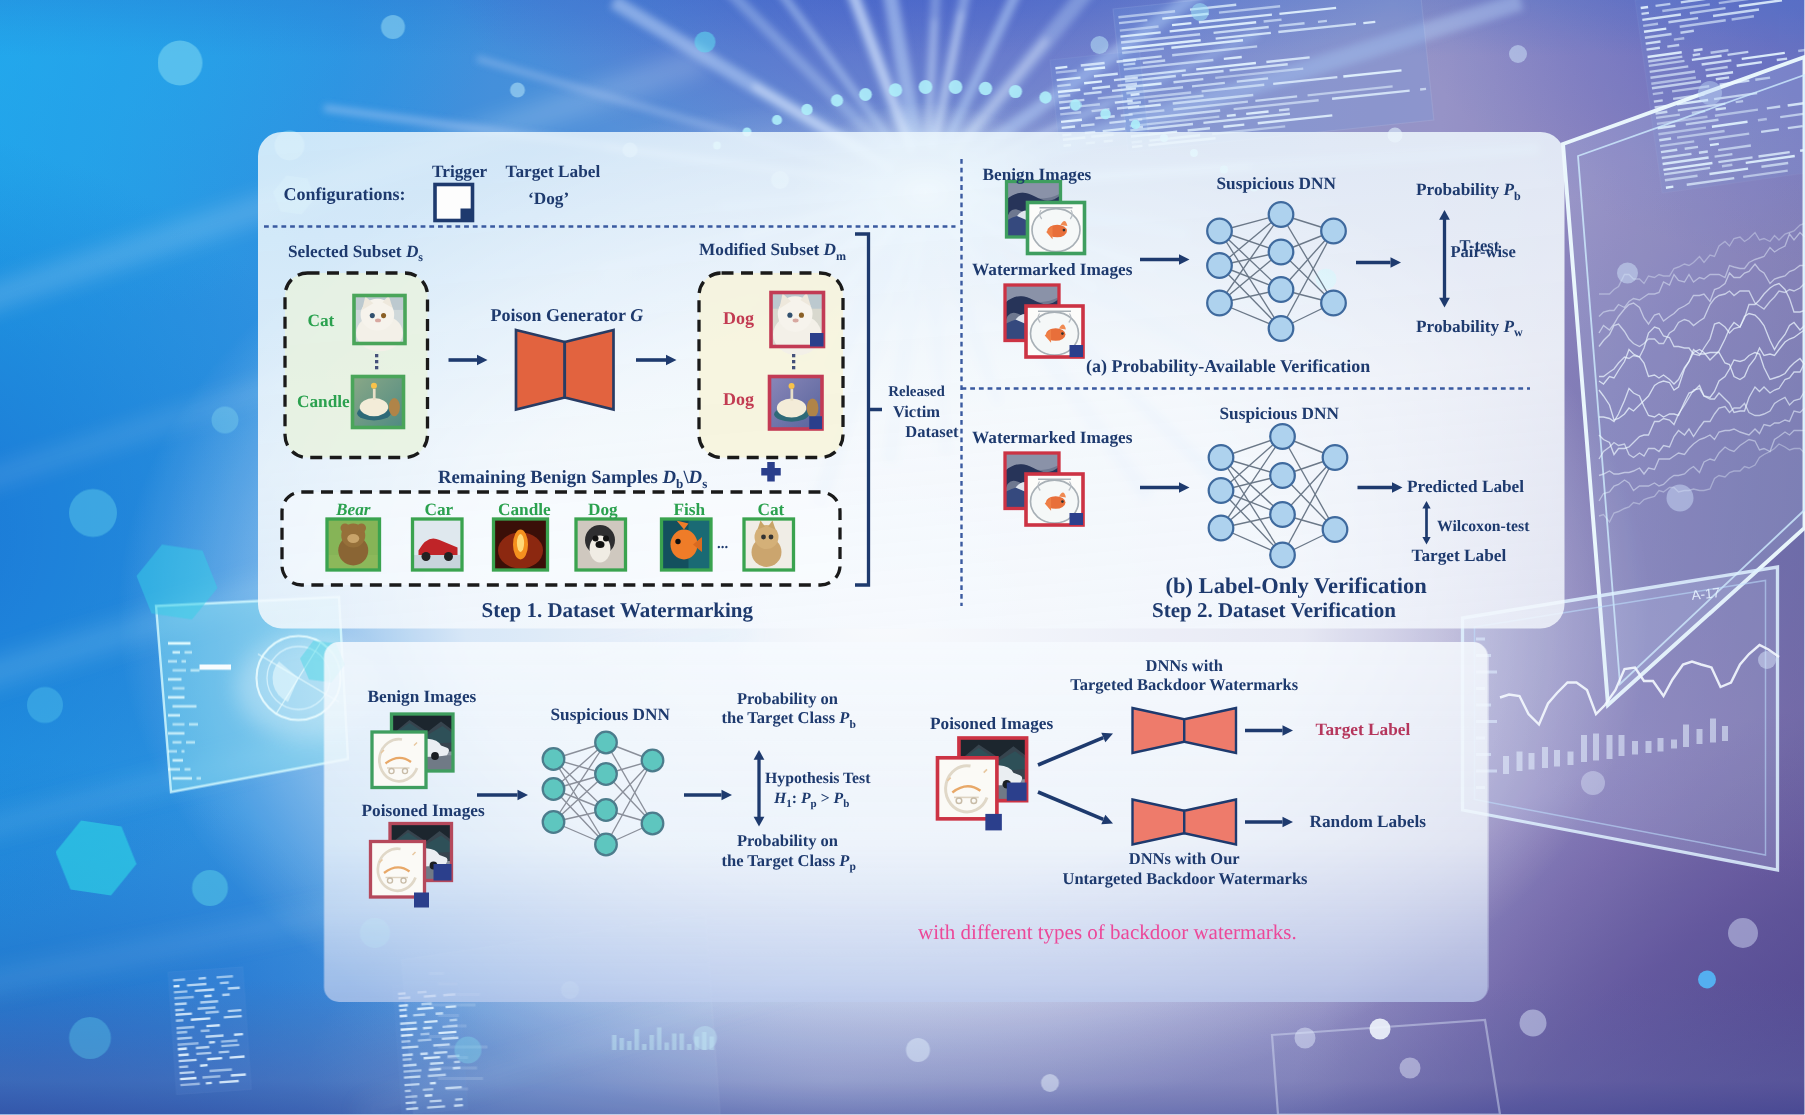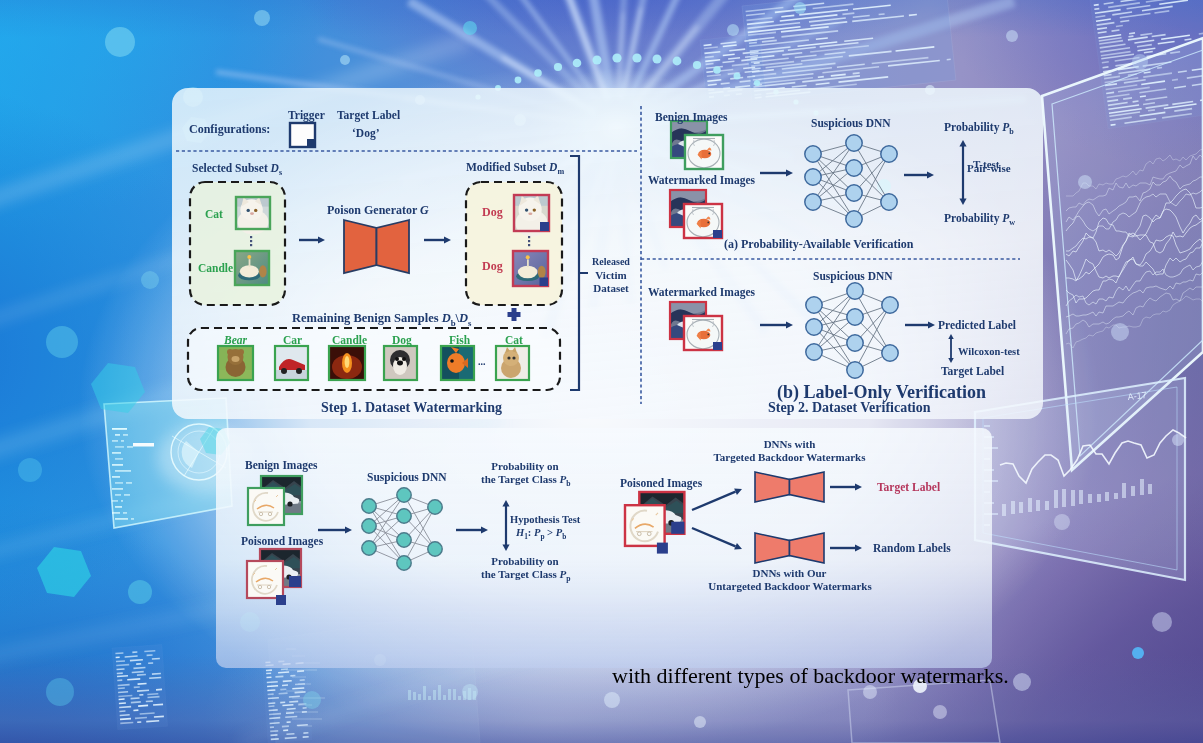--- a/index.html
+++ b/index.html
@@ -984,45 +984,45 @@
     <div class="t " style="left:292px;top:312px;font-size:12.5px;color:#1e3a6e;font-weight:bold;">Remaining Benign Samples <i>D</i><sub>b</sub>\<i>D</i><sub>s</sub></div>
     <div class="t " style="left:224px;top:334px;font-size:11.5px;color:#2ba14f;font-weight:bold;font-style:italic;">Bear</div>
     <div class="t " style="left:283px;top:334px;font-size:11.5px;color:#2ba14f;font-weight:bold;">Car</div>
     <div class="t " style="left:332px;top:334px;font-size:11.5px;color:#2ba14f;font-weight:bold;">Candle</div>
     <div class="t " style="left:392px;top:334px;font-size:11.5px;color:#2ba14f;font-weight:bold;">Dog</div>
     <div class="t " style="left:449px;top:334px;font-size:11.5px;color:#2ba14f;font-weight:bold;">Fish</div>
     <div class="t " style="left:505px;top:334px;font-size:11.5px;color:#2ba14f;font-weight:bold;">Cat</div>
     <div class="t " style="left:321px;top:400px;font-size:14px;color:#1e3a6e;font-weight:bold;">Step 1. Dataset Watermarking</div>
     <div class="t " style="left:583px;top:257px;font-size:10px;color:#1e3a6e;font-weight:bold;width:56px;text-align:center;">Released</div>
     <div class="t " style="left:583px;top:270px;font-size:11px;color:#1e3a6e;font-weight:bold;width:56px;text-align:center;">Victim</div>
-    <div class="t " style="left:583px;top:283px;font-size:11px;color:#1e3a6e;font-weight:bold;width:56px;text-align:center;">Dataset</div>
+    <div class="t " style="left:583px;top:283px;font-size:11px;color:#1e3a6e;font-weight:bold;width:56px;text-align:right;">Dataset</div>
     <div class="t " style="left:655px;top:111px;font-size:11.5px;color:#1e3a6e;font-weight:bold;">Benign Images</div>
     <div class="t " style="left:648px;top:174px;font-size:11.5px;color:#1e3a6e;font-weight:bold;">Watermarked Images</div>
     <div class="t " style="left:811px;top:117px;font-size:11.5px;color:#1e3a6e;font-weight:bold;">Suspicious DNN</div>
     <div class="t " style="left:944px;top:121px;font-size:11.5px;color:#1e3a6e;font-weight:bold;">Probability <i>P</i><sub>b</sub></div>
     <div class="t " style="left:967px;top:163px;font-size:11px;color:#1e3a6e;font-weight:bold;">Pair-wise</div>
     <div class="t " style="left:973px;top:159px;font-size:11px;color:#1e3a6e;font-weight:bold;">T-test</div>
     <div class="t " style="left:944px;top:212px;font-size:11.5px;color:#1e3a6e;font-weight:bold;">Probability <i>P</i><sub>w</sub></div>
     <div class="t " style="left:724px;top:238px;font-size:12px;color:#1e3a6e;font-weight:bold;">(a) Probability-Available Verification</div>
     <div class="t " style="left:648px;top:286px;font-size:11.5px;color:#1e3a6e;font-weight:bold;">Watermarked Images</div>
     <div class="t " style="left:813px;top:270px;font-size:11.5px;color:#1e3a6e;font-weight:bold;">Suspicious DNN</div>
     <div class="t " style="left:938px;top:319px;font-size:11.5px;color:#1e3a6e;font-weight:bold;">Predicted Label</div>
     <div class="t " style="left:958px;top:346px;font-size:10.5px;color:#1e3a6e;font-weight:bold;">Wilcoxon-test</div>
     <div class="t " style="left:941px;top:365px;font-size:11.5px;color:#1e3a6e;font-weight:bold;">Target Label</div>
-    <div class="t " style="left:777px;top:383px;font-size:18px;color:#1e3a6e;font-weight:bold;">(b) Label-Only Verification</div>
+    <div class="t " style="left:777px;top:383px;font-size:15px;color:#1e3a6e;font-weight:bold;">(b) Label-Only Verification</div>
     <div class="t " style="left:768px;top:400px;font-size:14px;color:#1e3a6e;font-weight:bold;">Step 2. Dataset Verification</div>
     <div class="t " style="left:245px;top:459px;font-size:11.5px;color:#1e3a6e;font-weight:bold;">Benign Images</div>
     <div class="t " style="left:241px;top:535px;font-size:11.5px;color:#1e3a6e;font-weight:bold;">Poisoned Images</div>
     <div class="t " style="left:367px;top:471px;font-size:11.5px;color:#1e3a6e;font-weight:bold;">Suspicious DNN</div>
     <div class="t " style="left:485px;top:461px;font-size:11px;color:#1e3a6e;font-weight:bold;width:80px;text-align:center;">Probability on</div>
     <div class="t " style="left:481px;top:474px;font-size:11px;color:#1e3a6e;font-weight:bold;">the Target Class <i>P</i><sub>b</sub></div>
     <div class="t " style="left:510px;top:514px;font-size:10.5px;color:#1e3a6e;font-weight:bold;">Hypothesis Test</div>
     <div class="t " style="left:516px;top:527px;font-size:10.5px;color:#1e3a6e;font-weight:bold;"><i>H</i><sub>1</sub>: <i>P</i><sub>p</sub> &gt; <i>P</i><sub>b</sub></div>
     <div class="t " style="left:485px;top:556px;font-size:11px;color:#1e3a6e;font-weight:bold;width:80px;text-align:center;">Probability on</div>
     <div class="t " style="left:481px;top:569px;font-size:11px;color:#1e3a6e;font-weight:bold;">the Target Class <i>P</i><sub>p</sub></div>
     <div class="t " style="left:712px;top:439px;font-size:11px;color:#1e3a6e;font-weight:bold;width:155px;text-align:center;">DNNs with</div>
     <div class="t " style="left:712px;top:452px;font-size:11px;color:#1e3a6e;font-weight:bold;width:155px;text-align:center;">Targeted Backdoor Watermarks</div>
     <div class="t " style="left:620px;top:477px;font-size:11.5px;color:#1e3a6e;font-weight:bold;">Poisoned Images</div>
     <div class="t " style="left:877px;top:481px;font-size:11.5px;color:#b5365c;font-weight:bold;">Target Label</div>
     <div class="t " style="left:873px;top:542px;font-size:11.5px;color:#1e3a6e;font-weight:bold;">Random Labels</div>
     <div class="t " style="left:712px;top:568px;font-size:11px;color:#1e3a6e;font-weight:bold;width:155px;text-align:center;">DNNs with Our</div>
     <div class="t " style="left:706px;top:581px;font-size:11px;color:#1e3a6e;font-weight:bold;width:168px;text-align:center;">Untargeted Backdoor Watermarks</div>
-    <div class="t " style="left:612px;top:664px;font-size:22px;color:#000000;">with different types of backdoor watermarks.</div>
+    <div class="t " style="left:612px;top:615px;font-size:14px;color:#ec4899;">with different types of backdoor watermarks.</div>
 </div>
 </body></html>

